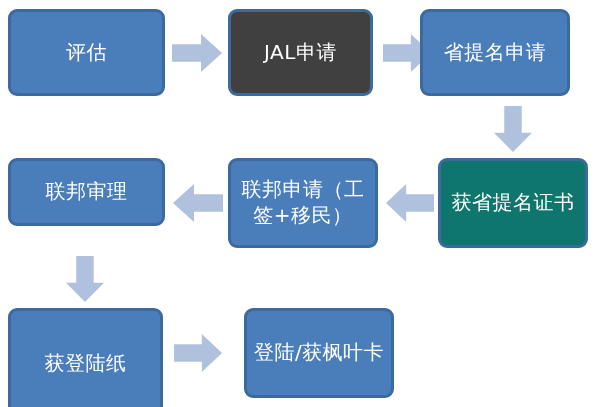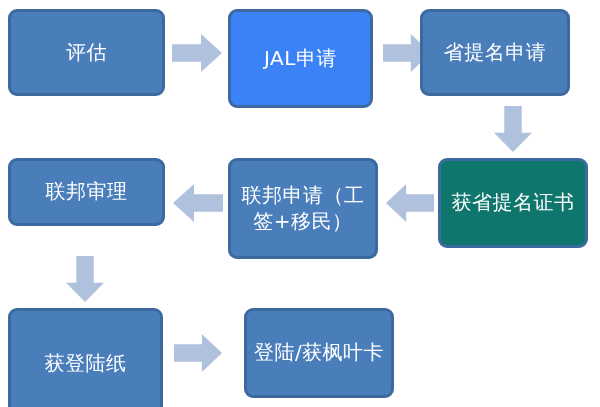--- a/index.html
+++ b/index.html
@@ -83,30 +83,30 @@
       </svg>
     </div>
     <div class="arrow" style="left: 174px; top: 334px; width: 48px; height: 38px;">
       <svg width="48" height="38" viewBox="0 0 48 38">
         <path d="M0,10.26 L27.84,10.26 L27.84,0 L48,19 L27.84,38 L27.84,27.740000000000002 L0,27.740000000000002 Z" fill="#b0c1dd"></path>
       </svg>
     </div>
     <div class="node" style="left: 8px; top: 9px; width: 157px; height: 87px; background: rgb(74, 126, 187); border-color: rgb(60, 106, 159); color: rgb(255, 255, 255);">
       <span class="node-label">评估</span>
     </div>
-    <div class="node" style="left: 228px; top: 9px; width: 145px; height: 99px; background: #3b82f6; border-color: rgb(60, 106, 159); color: rgb(255, 255, 255);">
+    <div class="node" style="left: 228px; top: 9px; width: 145px; height: 87px; background: #404040; border-color: rgb(60, 106, 159); color: rgb(255, 255, 255);">
       <span class="node-label">JAL申请</span>
     </div>
     <div class="node" style="left: 420px; top: 9px; width: 150px; height: 87px; background: rgb(74, 126, 187); border-color: rgb(60, 106, 159); color: rgb(255, 255, 255);">
       <span class="node-label">省提名申请</span>
     </div>
     <div class="node" style="left: 438px; top: 158px; width: 150px; height: 90px; background: #0f766e; border-color: rgb(60, 106, 159); color: rgb(255, 255, 255);">
       <span class="node-label">获省提名证书</span>
     </div>
-    <div class="node" style="left: 228px; top: 158px; width: 150px; height: 101px; background: rgb(74, 126, 187); border-color: rgb(60, 106, 159); color: rgb(255, 255, 255);">
+    <div class="node" style="left: 228px; top: 158px; width: 150px; height: 90px; background: rgb(74, 126, 187); border-color: rgb(60, 106, 159); color: rgb(255, 255, 255);">
       <span class="node-label">联邦申请（工签+移民）</span>
     </div>
     <div class="node" style="left: 8px; top: 158px; width: 157px; height: 68px; background: rgb(74, 126, 187); border-color: rgb(60, 106, 159); color: #ffffff;">
       <span class="node-label">联邦审理</span>
     </div>
     <div class="node" style="left: 8px; top: 308px; width: 155px; height: 112px; background: rgb(74, 126, 187); border-color: rgb(60, 106, 159); color: rgb(255, 255, 255);">
       <span class="node-label">获登陆纸</span>
     </div>
     <div class="node" style="left: 244px; top: 308px; width: 150px; height: 90px; background: rgb(74, 126, 187); border-color: rgb(60, 106, 159); color: rgb(255, 255, 255);">
       <span class="node-label">登陆/获枫叶卡</span>

